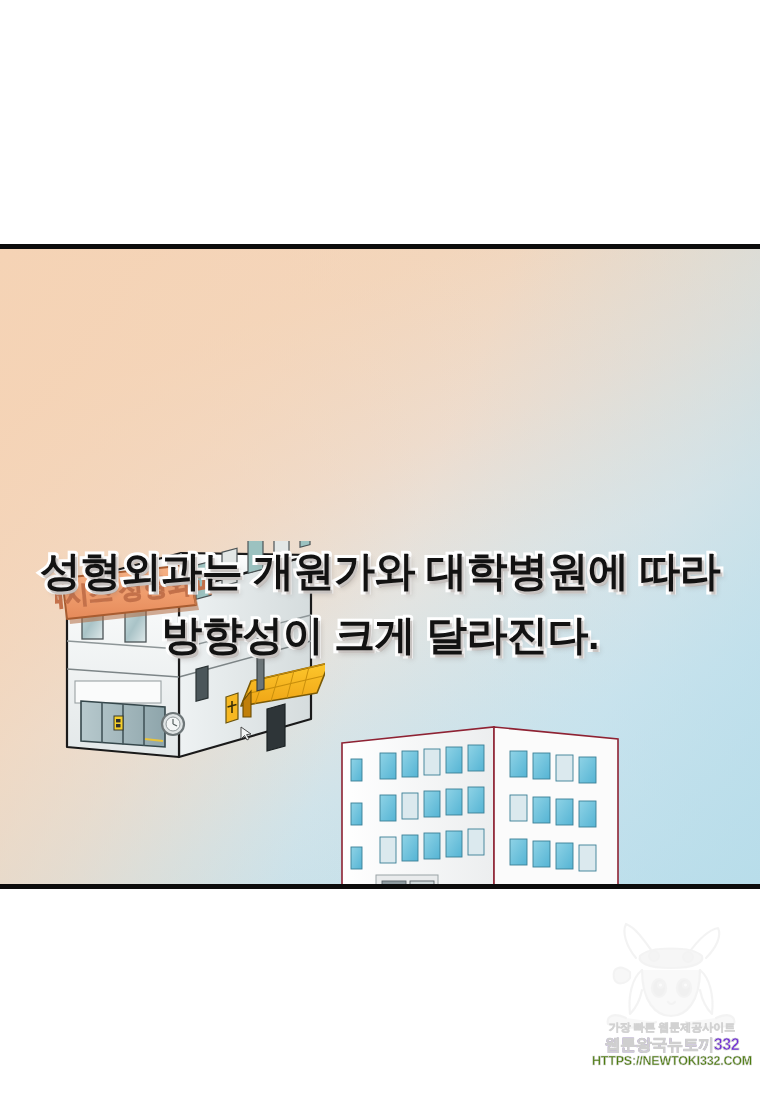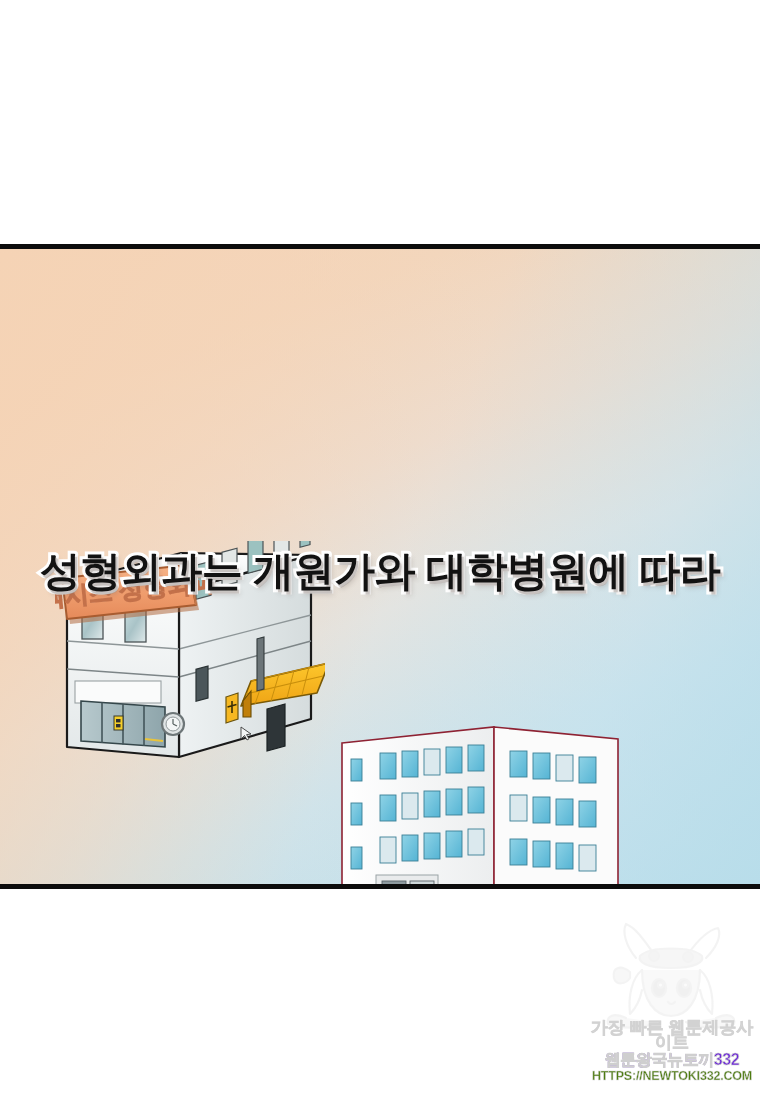--- a/index.html
+++ b/index.html
@@ -77,21 +77,21 @@
   #watermark{
     position:absolute;left:588px;top:920px;width:168px;height:165px;
     opacity:1;
   }
   #wm-char{position:absolute;left:8px;top:0;width:150px;height:115px;opacity:.30;}
   #wm-text{
     position:absolute;left:0;top:100px;width:168px;text-align:center;
     font-family:"Liberation Sans", sans-serif;
     color:#dedede;
   }
-  .wm-l1{font-size:17px;font-weight:bold;letter-spacing:0px;line-height:15px;color:#e0e0e0;
+  .wm-l1{font-size:11px;font-weight:bold;letter-spacing:0px;line-height:15px;color:#e0e0e0;font-family:Liberation Serif, serif;
          -webkit-text-stroke:0.6px #d2d2d2;}
   .wm-l2{font-size:16px;font-weight:bold;letter-spacing:-0.4px;line-height:19px;color:#6d28d9;
          -webkit-text-stroke:0.7px #cfcfcf;}
   .wm-l3{font-size:12.5px;font-weight:bold;letter-spacing:-0.2px;line-height:15px;color:#4d7c0f;
          font-family:"Liberation Sans", sans-serif;
          -webkit-text-stroke:0.5px #d4d4d4;}
 </style>
 </head>
 <body>
 
@@ -428,20 +428,21 @@
           <ellipse cx="376" cy="322" rx="30" ry="27" fill="url(#treeG)"></ellipse>
           <ellipse cx="398" cy="338" rx="20" ry="19" fill="url(#treeG2)"></ellipse>
 
           <ellipse cx="186" cy="382" rx="18" ry="12" fill="#2a7a42"></ellipse>
         </g>
       </svg>
     </div>
 
     <div id="caption">
       <div class="cap-line">성형외과는 개원가와 대학병원에 따라</div>
+      <div class="cap-line">방향성이 크게 달라진다.</div>
     </div>
 
   </div>
 
   <div class="gutter" id="gutter-bottom"></div>
 
   <div id="watermark">
     <svg id="wm-char" viewBox="0 0 150 115" xmlns="http://www.w3.org/2000/svg">
       <g fill="none" stroke="#d9d9d9" stroke-width="2.2" stroke-linejoin="round" stroke-linecap="round">
 

